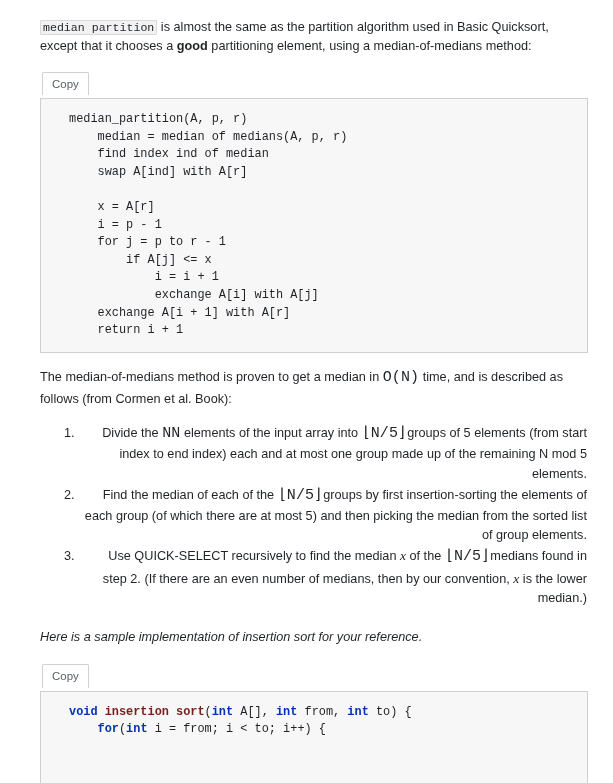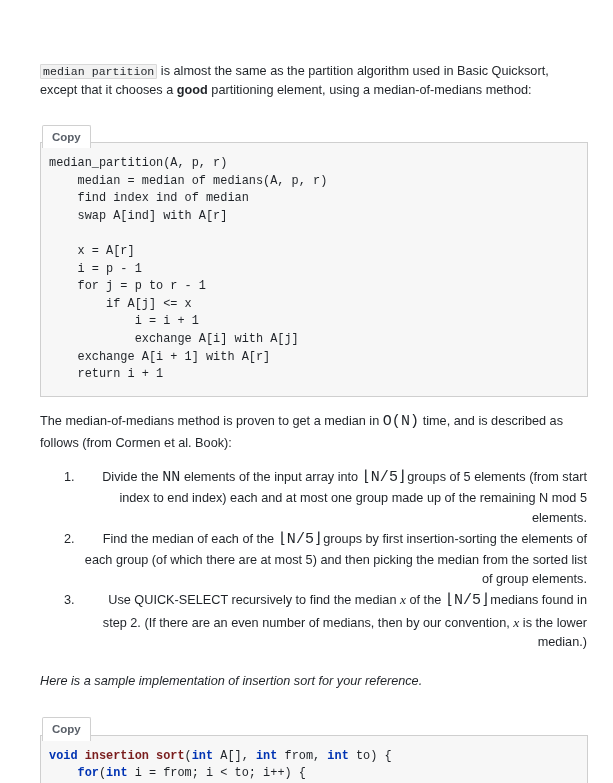--- a/index.html
+++ b/index.html
@@ -13,21 +13,20 @@
     font-family: "Liberation Sans", sans-serif;
     font-size: 12.5px;
     line-height: 1.5;
     color: #24292f;
   }
   .page {
     width: 613px;
     height: 652px;
     padding: 18px 26px 0 40px;
     position: relative;
-    margin-top: 44px;
   }
 
   p.para {
     margin: 0 0 14px 0;
     font-size: 12.7px;
     line-height: 1.52;
     color: #1f2328;
     max-width: 552px;
   }
   p.para.tight { margin-bottom: 10px; font-style: italic; }
@@ -65,31 +64,30 @@
     font-size: 11.5px;
     color: #5a6069;
     background: #ffffff;
     border: 1px solid #d0d0d0;
     border-bottom: none;
     padding: 4px 9px 4px 9px;
     margin: 0 0 0 2px;
     line-height: 1.25;
     border-radius: 2px 2px 0 0;
     position: relative;
-    top: 10px;
+    top: 1px;
     cursor: pointer;
-    font-weight: bold;
   }
 
   
   .codeblock {
     border: 1px solid #cfcfcf;
     background: #f7f7f7;
     margin: 4px 0 14px 0;
-    padding: 12px 10px 12px 8px;
+    padding: 12px 10px 12px 28px;
     width: 548px;
     overflow: hidden;
   }
   .codeblock pre {
     margin: 0;
     font-family: "Liberation Mono", "DejaVu Sans Mono", monospace;
     font-size: 11.9px;
     line-height: 1.48;
     color: #1f2328;
     white-space: pre;

